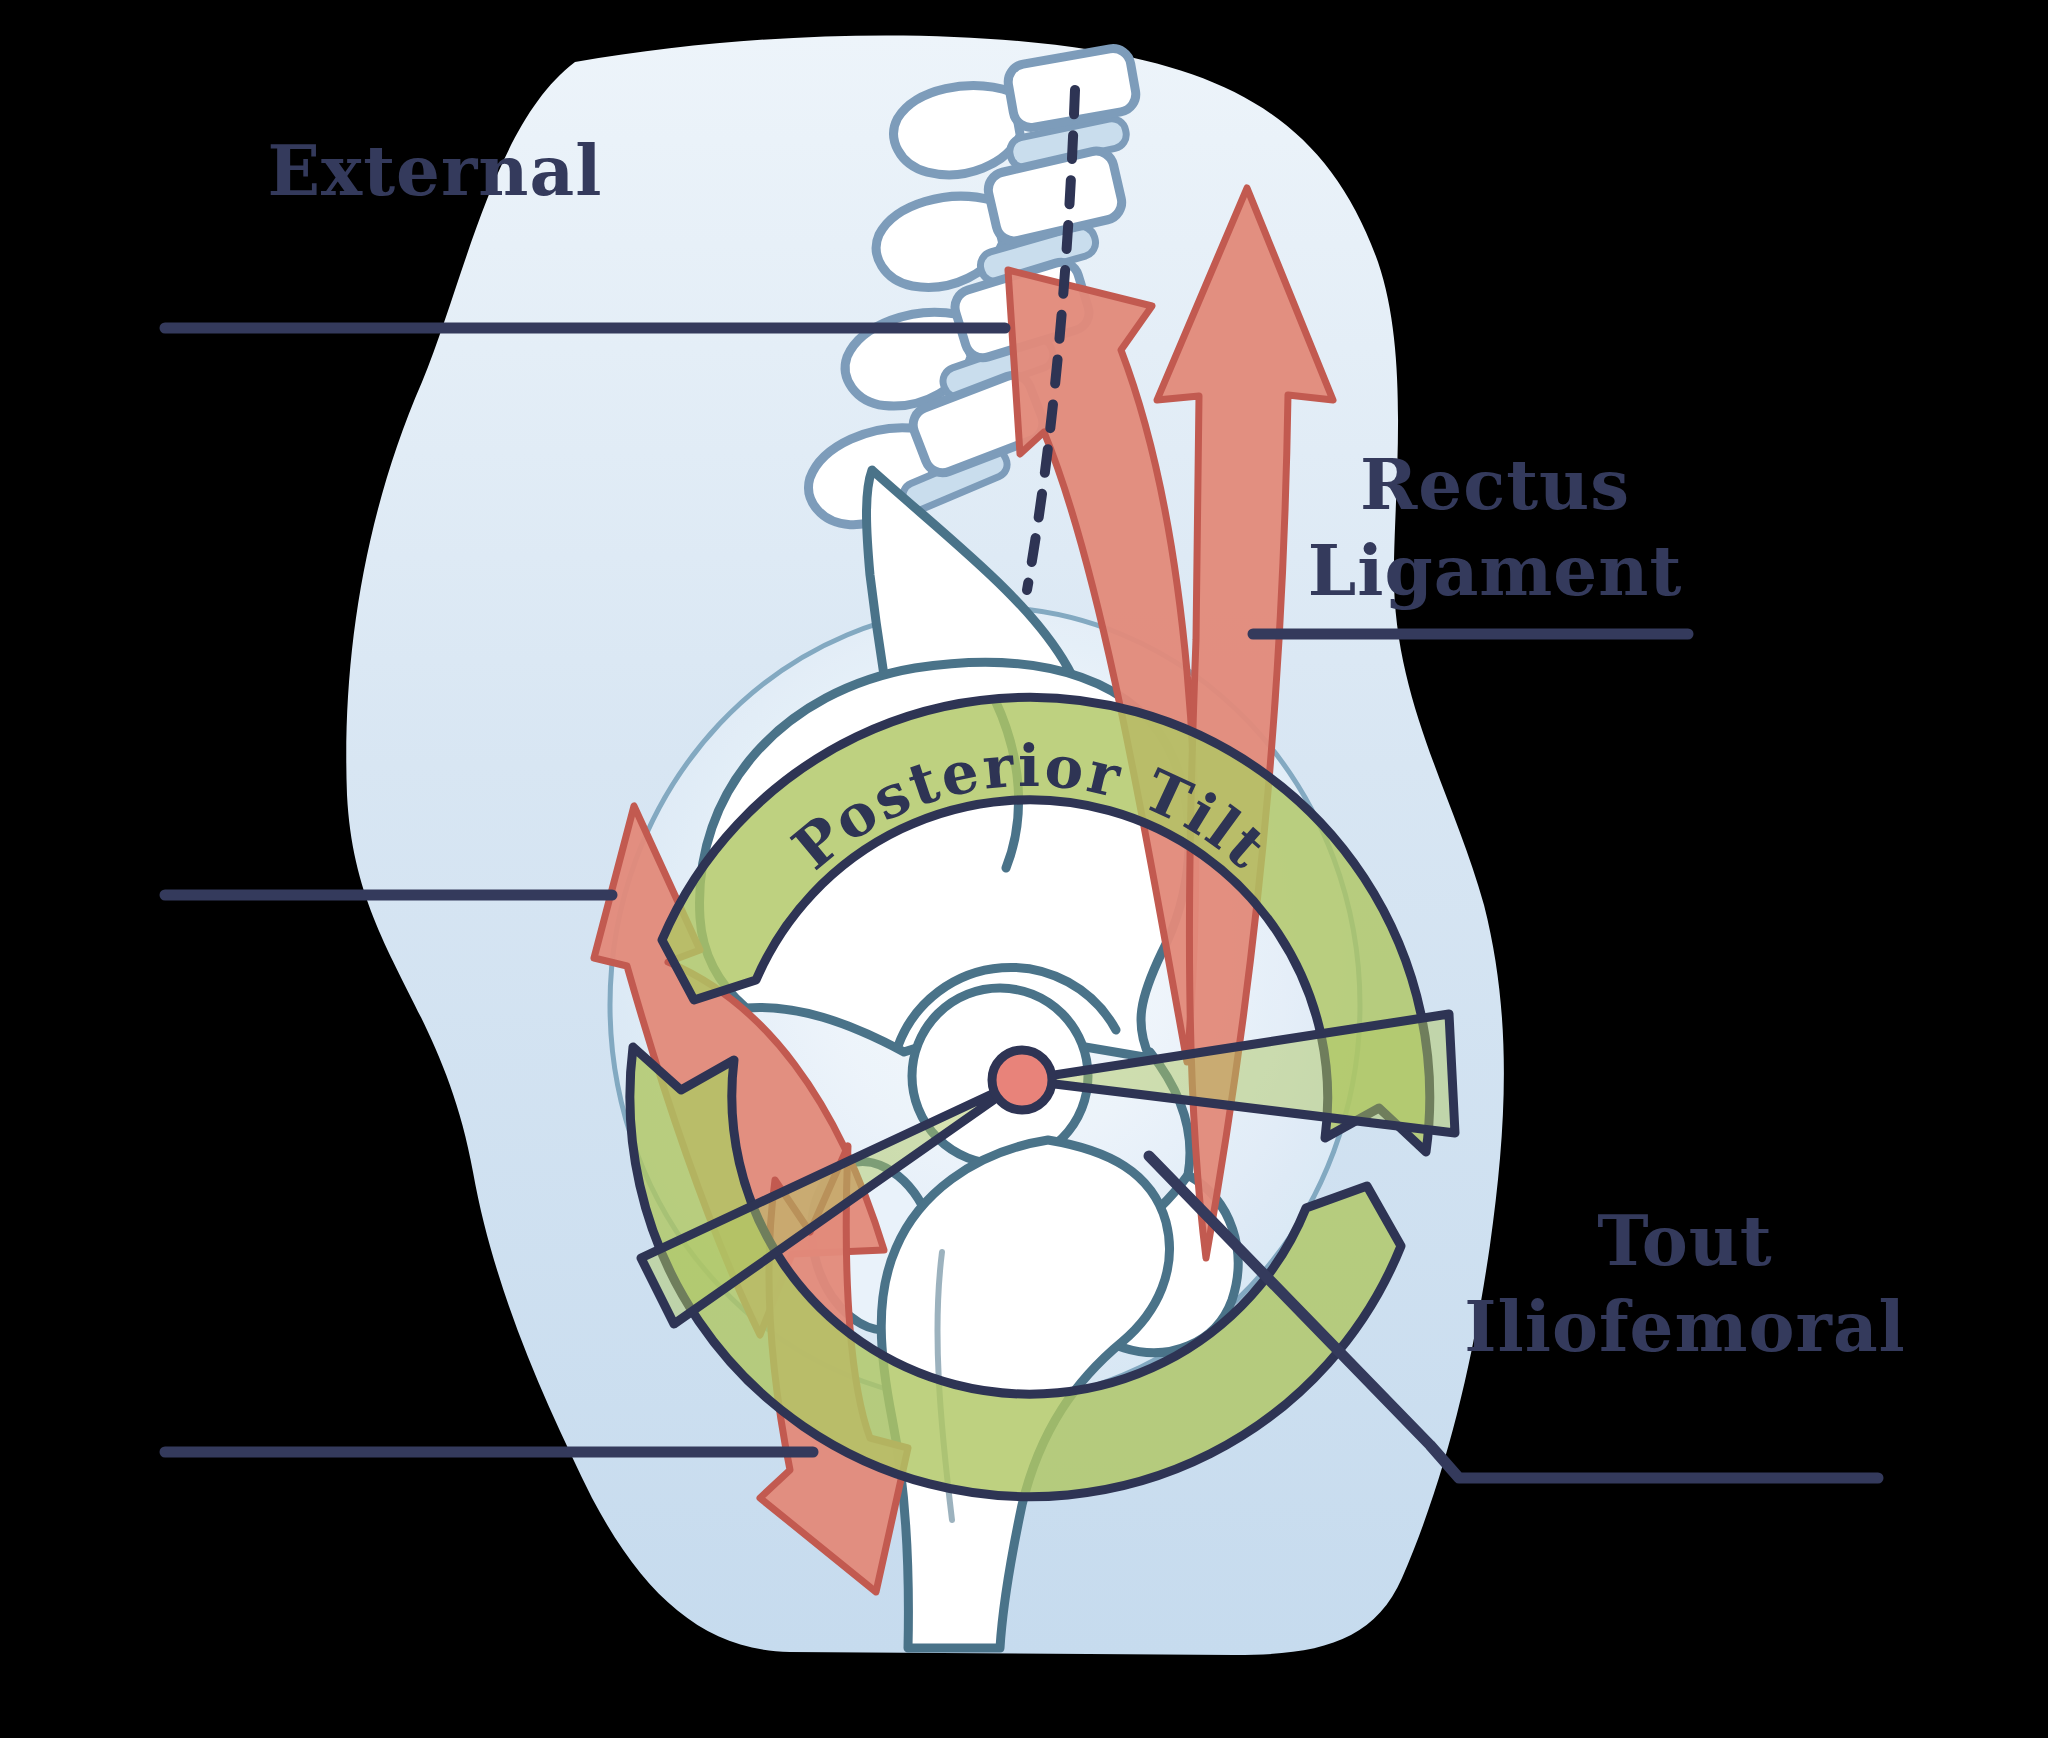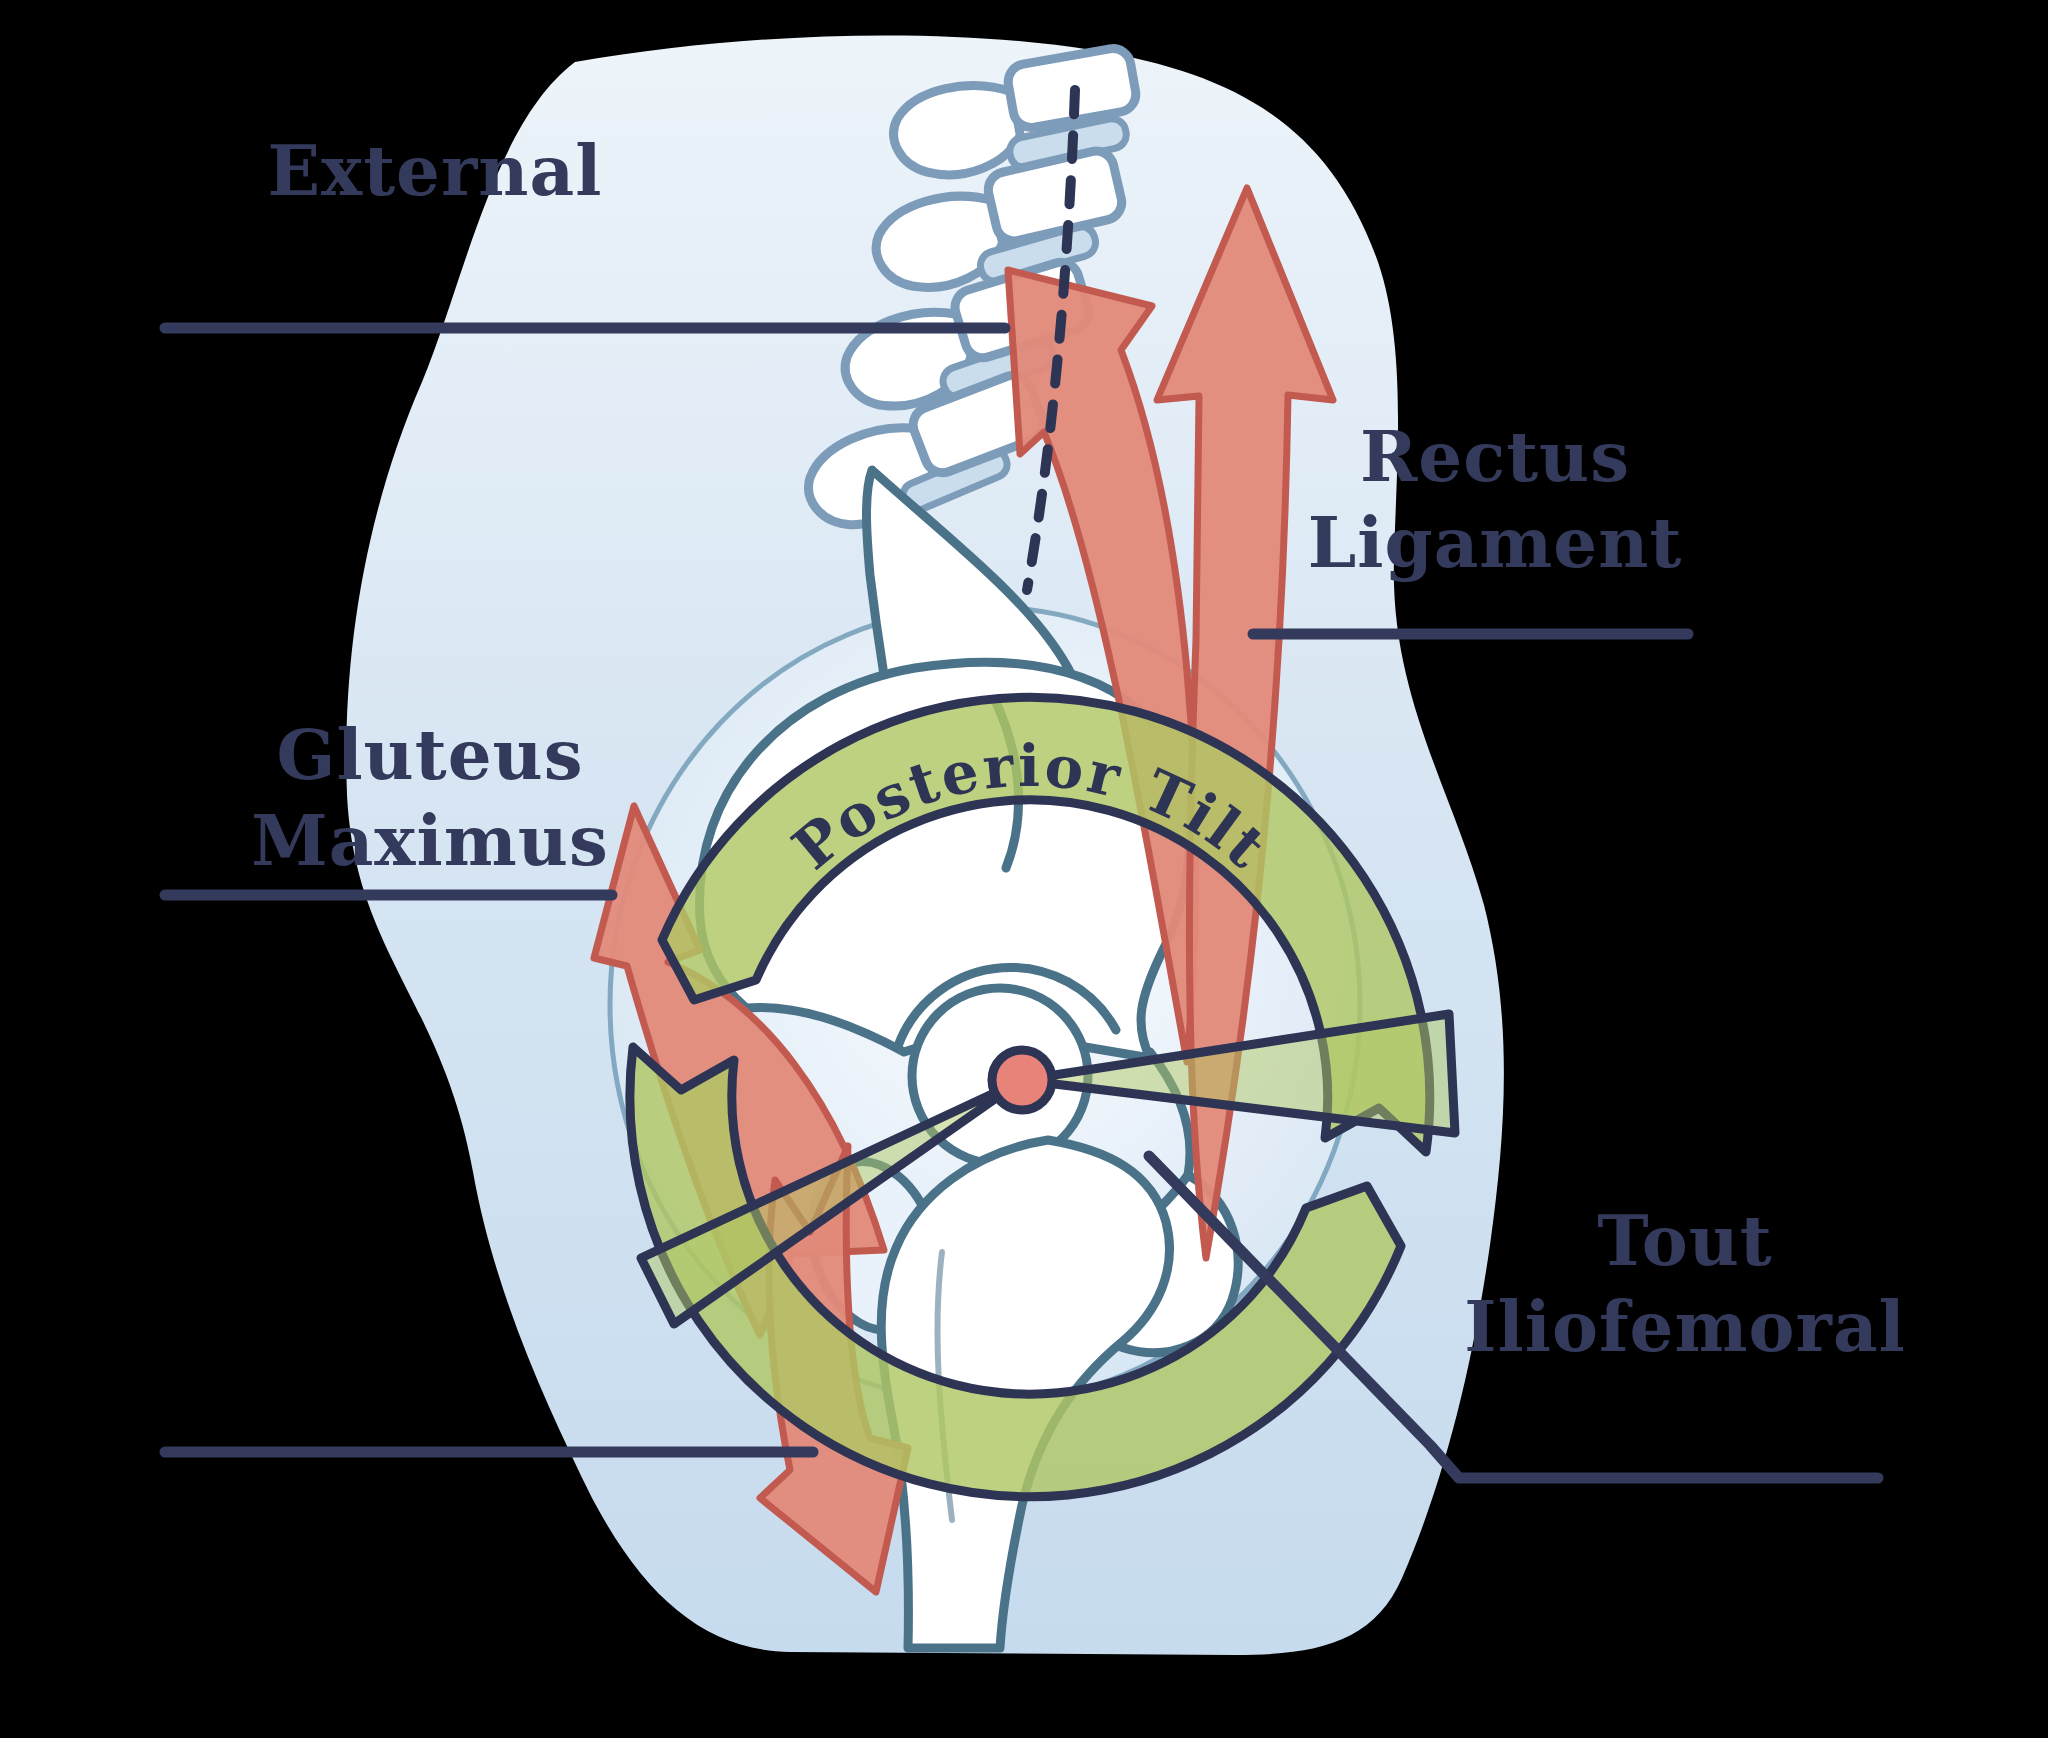--- a/index.html
+++ b/index.html
@@ -109,29 +109,25 @@
     <path d="M165,895 L612,895"></path>
     <path d="M165,1452 L813,1452"></path>
     <path d="M1149,1156 L1430,1445 L1459,1478 L1878,1478"></path>
   </g>
 </svg>
 
 <div class="label" style="left:135px;top:128px;width:600px;">
   <span>External</span>
 </div>
 
-<div class="label" style="left:1255px;top:414px;width:480px;">
+<div class="label" style="left:1255px;top:442px;width:480px;">
   <span>Rectus</span>
   <span>Ligament</span>
 </div>
 
-<div class="label" style="left:145px;top:712px;width:570px;">
-  <span>Gluteus</span>
-  <span>Maximus</span>
-</div>
 
 
 <div class="label" style="left:1440px;top:1198px;width:490px;">
   <span>Tout</span>
   <span>Iliofemoral</span>
 </div>
 
 </div>
 
 </body></html>

